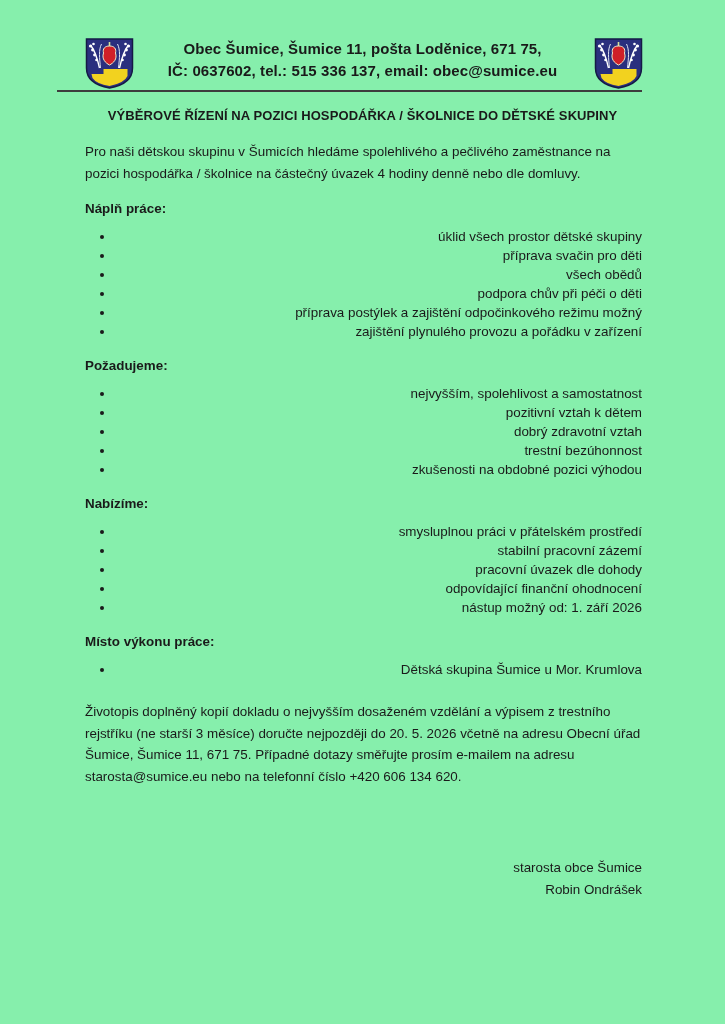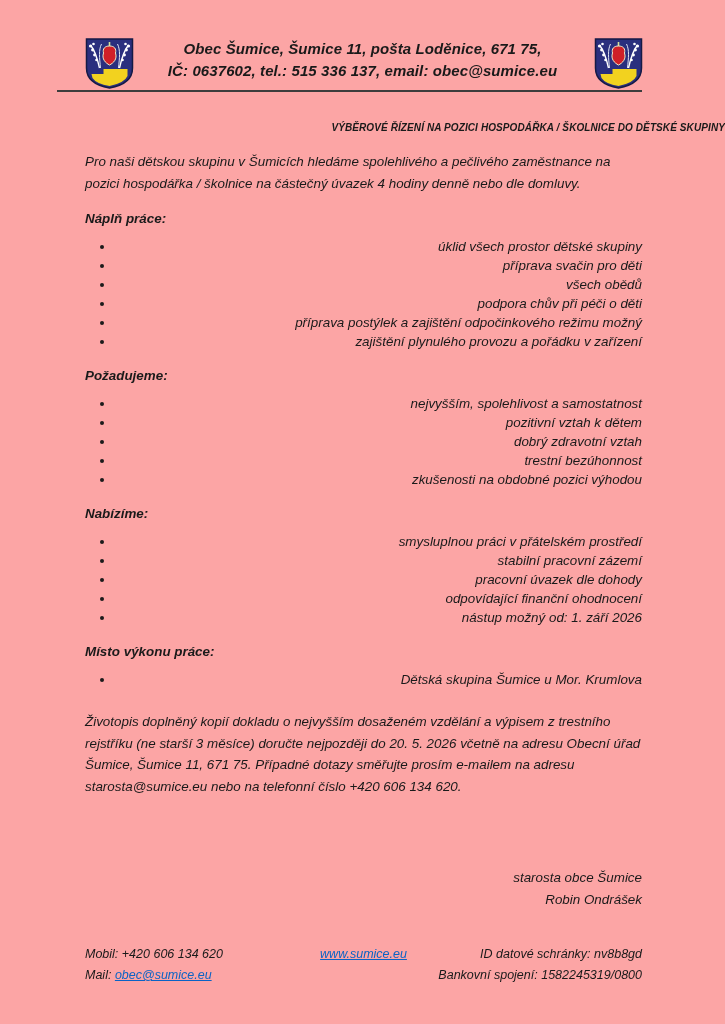--- a/index.html
+++ b/index.html
@@ -3,24 +3,23 @@
 <meta charset="utf-8">
 <style>
   * { box-sizing: border-box; margin: 0; padding: 0; }
   html, body { background: #e9e9e9; }
   body { font-family: "Liberation Sans", sans-serif; }
   .page {
     position: relative;
     width: 725px;
     height: 1024px;
     margin: 0 auto;
-    background: #fca5a5;
+    background: #86efac;
     color: #1a1a1a;
     overflow: hidden;
-    font-style: italic;
   }
   
   .header { position: relative; padding-top: 38px; }
   .crest {
     position: absolute;
     top: 37px;
     width: 51px;
     height: 53px;
   }
   .crest.left  { left: 84px; }
@@ -35,24 +34,24 @@
     letter-spacing: 0.1px;
   }
   .header-rule {
     width: 585px;
     margin: 8px 0 0 57px;
     border: 0;
     border-top: 2px solid #3d3d3d;
   }
   
   .doc-title {
-    margin-top: 30px;
-    text-align: right;
+    margin-top: 16px;
+    text-align: center;
     font-weight: bold;
-    font-size: 10px;
+    font-size: 13px;
     letter-spacing: 0.1px;
   }
   
   .content {
     width: 557px;
     margin: 0 0 0 85px;
     font-size: 13.4px;
     line-height: 21.5px;
   }
   .intro { margin-top: 18px; }
@@ -197,27 +196,14 @@
     </ul>
 
     <p class="closing">Životopis doplněný kopií dokladu o nejvyšším dosaženém vzdělání a výpisem z trestního rejstříku (ne starší 3 měsíce) doručte nejpozději do 20. 5. 2026 včetně na adresu Obecní úřad Šumice, Šumice 11, 671 75. Případné dotazy směřujte prosím e-mailem na adresu starosta@sumice.eu nebo na telefonní číslo +420 606 134 620.</p>
 
     <div class="signature">
       <div>starosta obce Šumice</div>
       <div>Robin Ondrášek</div>
     </div>
   </div>
 
-  <div class="footer">
-    <div class="footer-col-left">
-      <div>Mobil: +420 606 134 620</div>
-      <div><span>Mail: </span><a class="doc-link">obec@sumice.eu</a></div>
-    </div>
-    <div class="footer-col-mid">
-      <a class="doc-link">www.sumice.eu</a>
-    </div>
-    <div class="footer-col-right">
-      <div>ID datové schránky: nv8b8gd</div>
-      <div>Bankovní spojení: 1582245319/0800</div>
-    </div>
-  </div>
 
 </div>
 
 </body></html>

